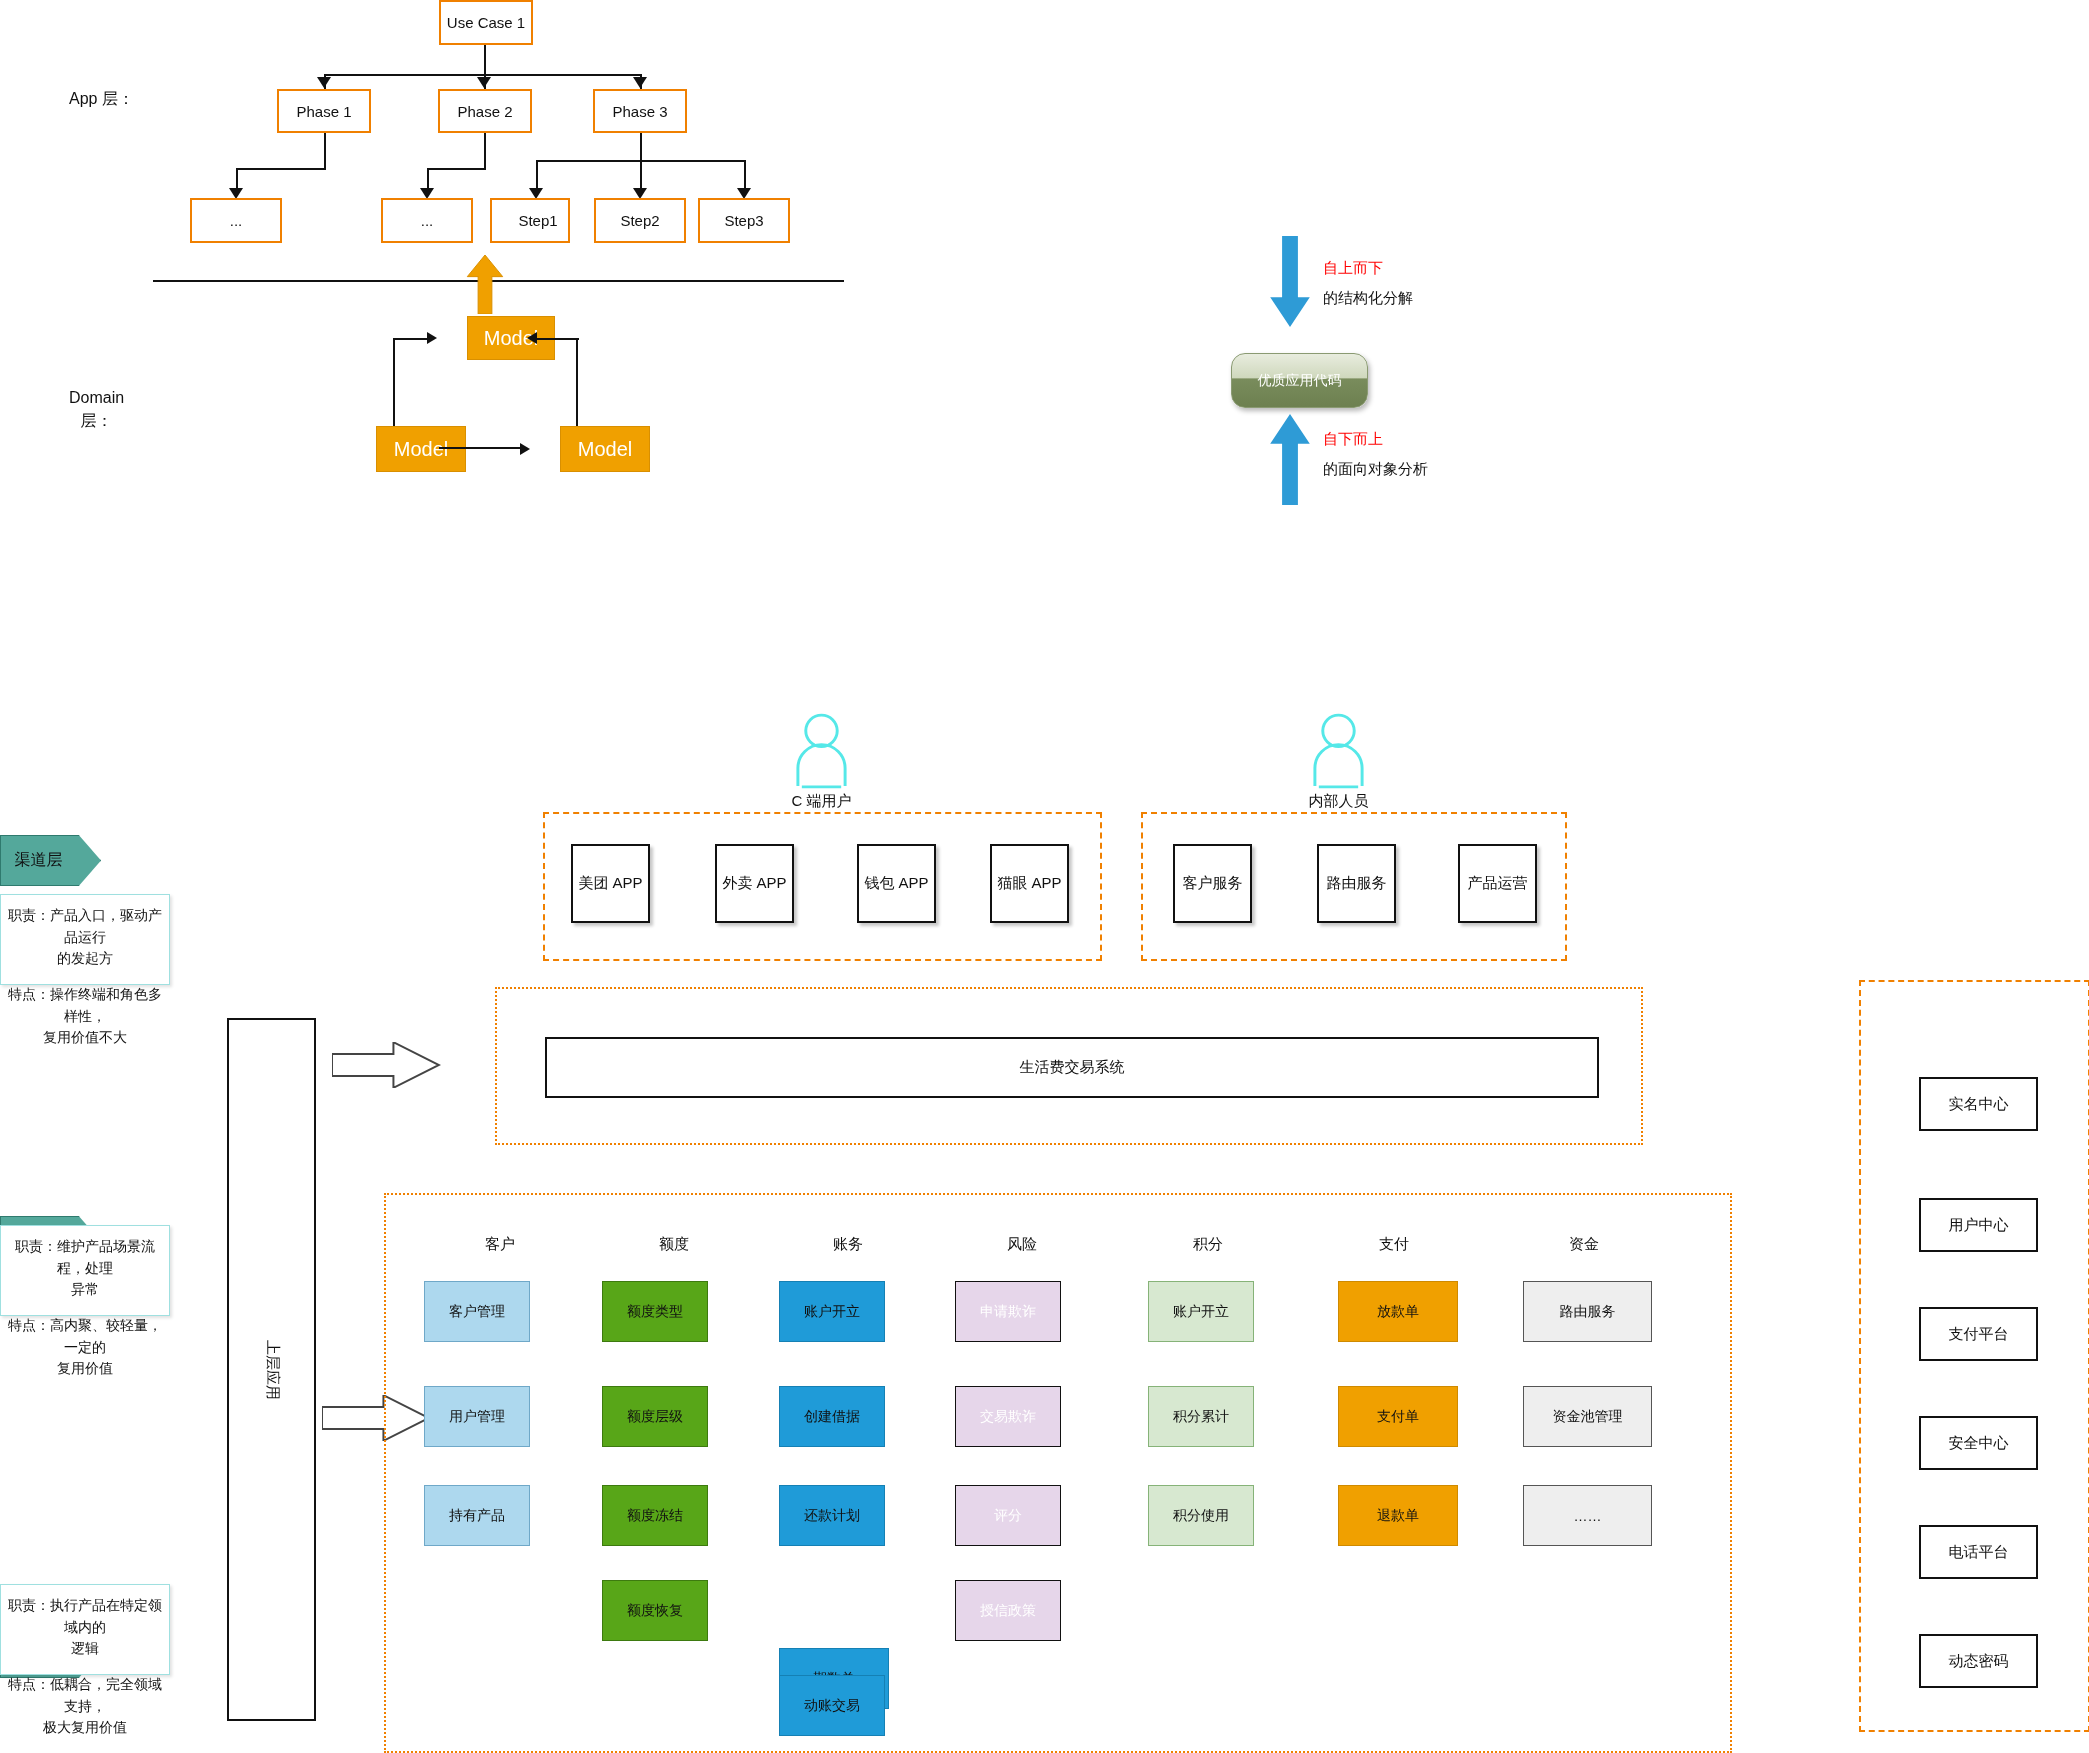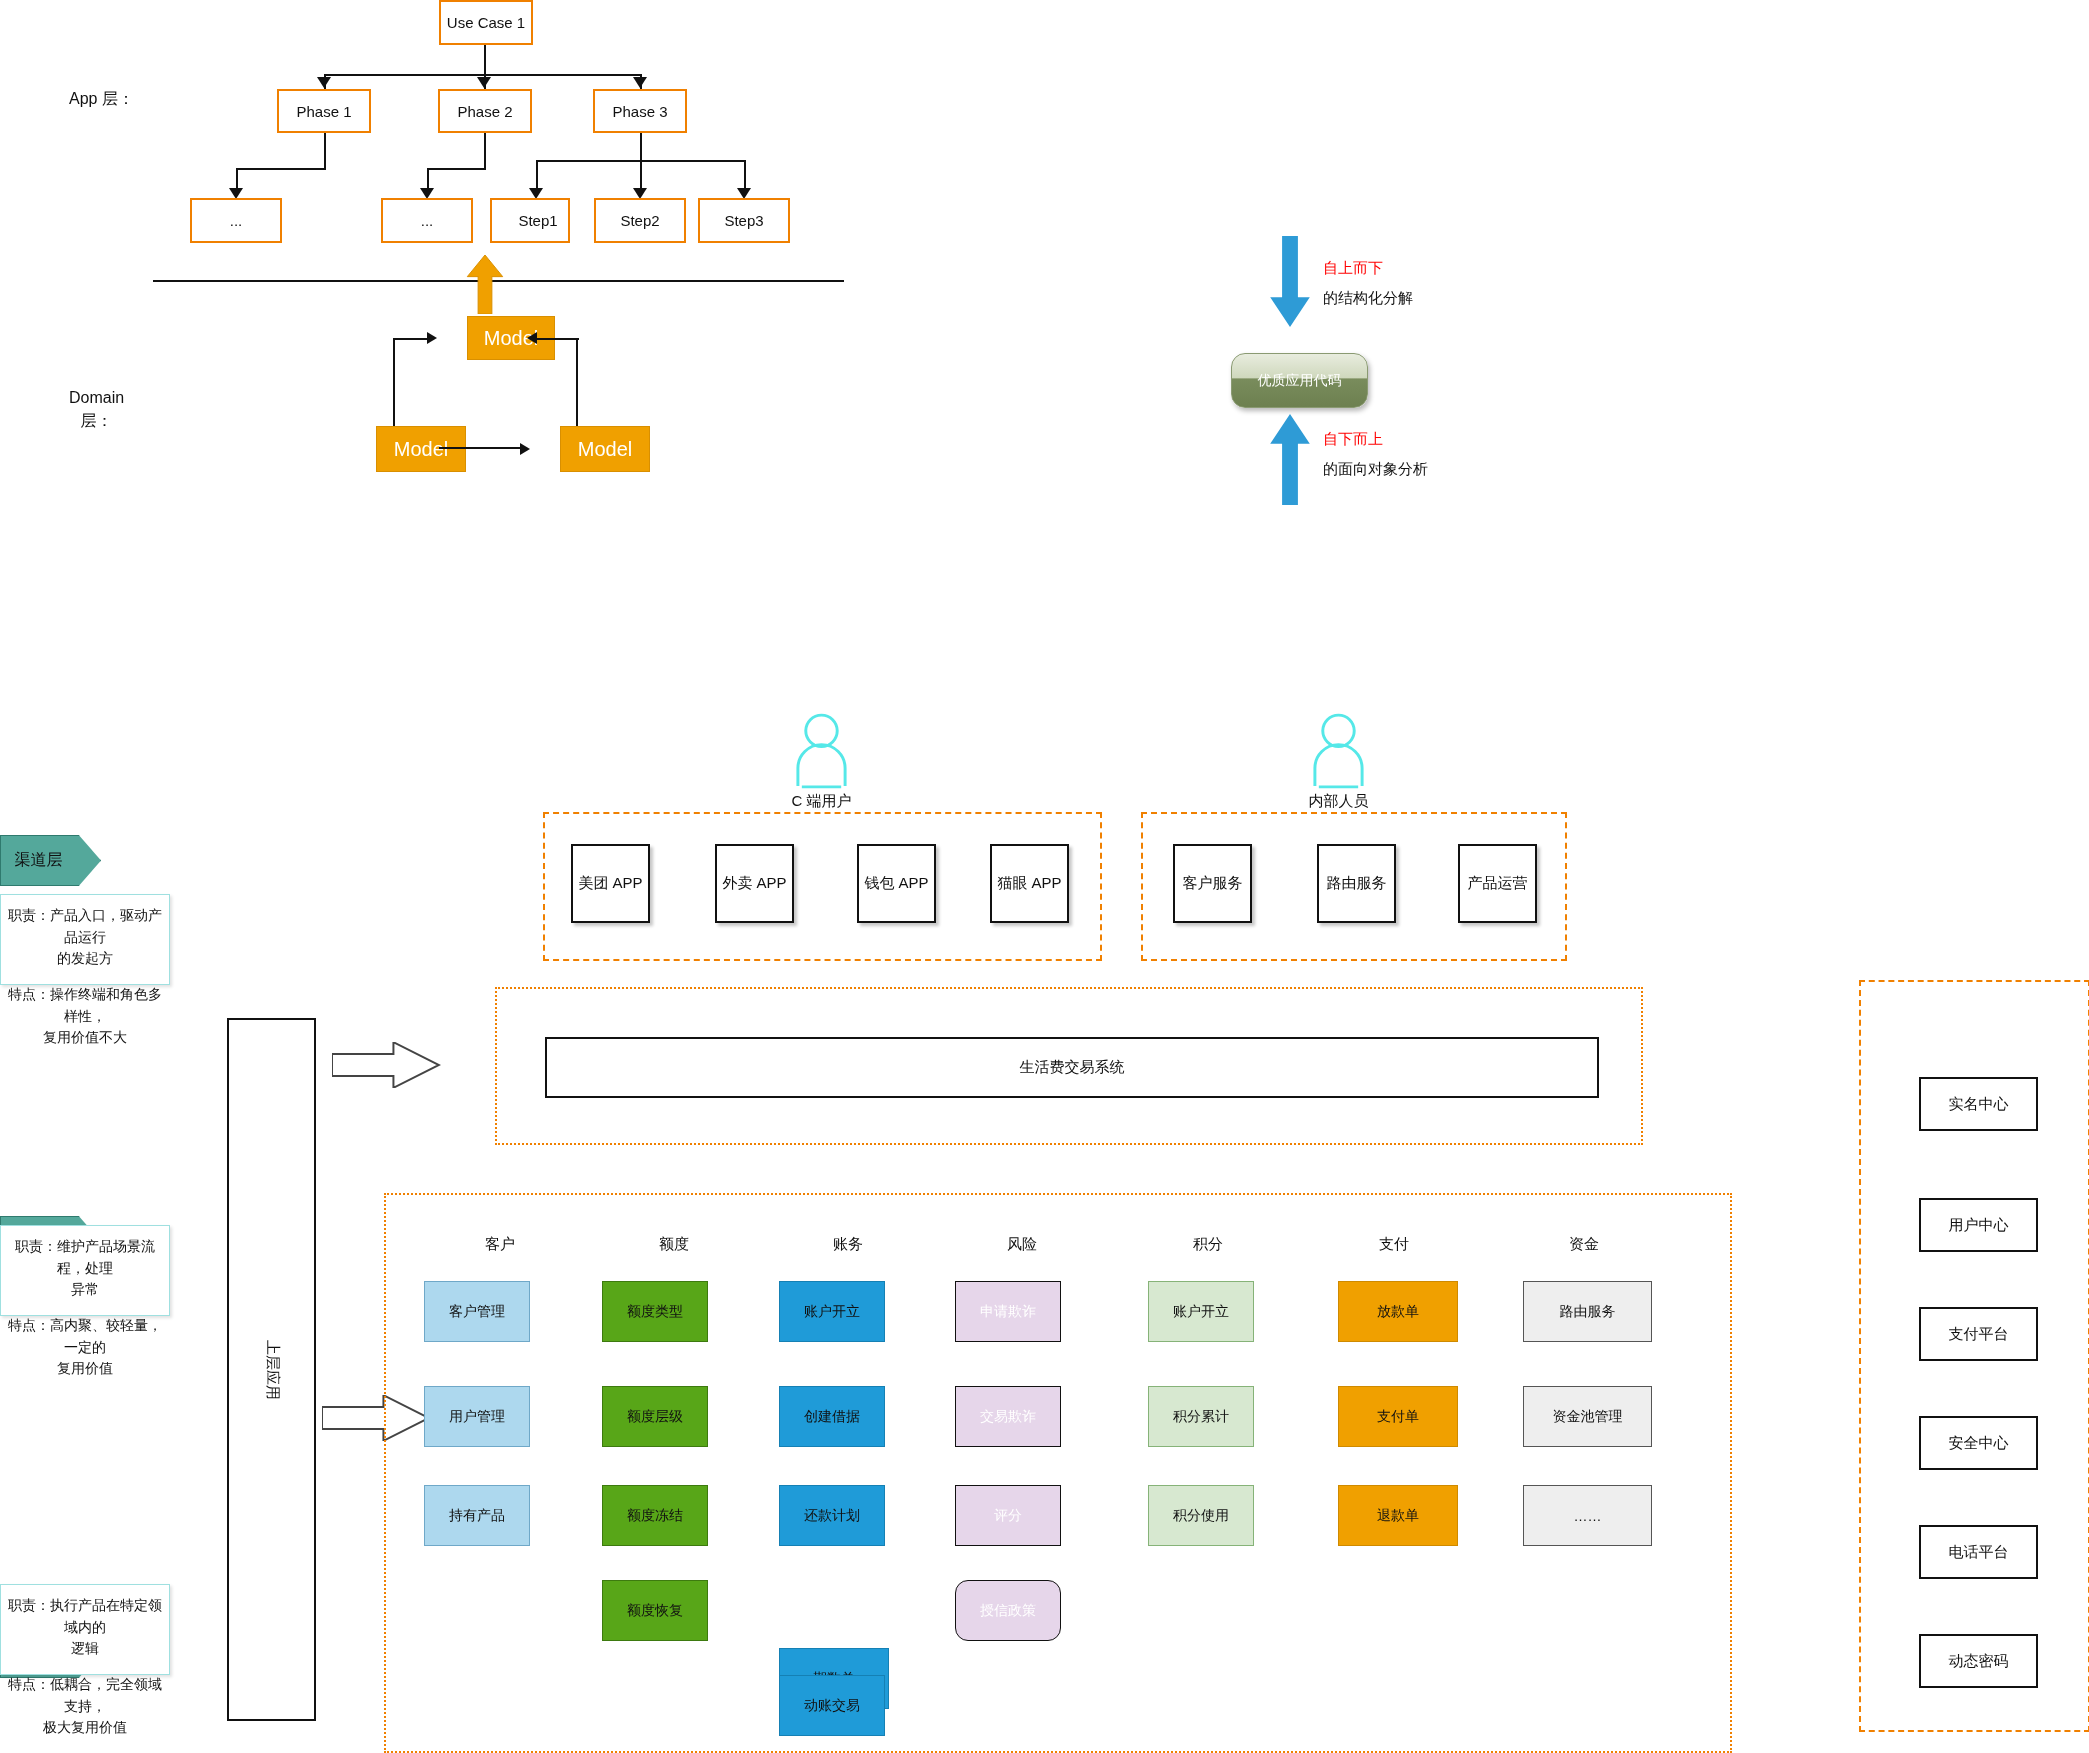--- a/index.html
+++ b/index.html
@@ -294,21 +294,21 @@
 
 <div class="abs cell c-acct ctr" style="left:779px;top:1281px;width:106px;height:61px;">账户开立</div>
 <div class="abs cell c-acct ctr" style="left:779px;top:1386px;width:106px;height:61px;">创建借据</div>
 <div class="abs cell c-acct ctr" style="left:779px;top:1485px;width:106px;height:61px;">还款计划</div>
 <div class="abs cell c-acct ctr" style="left:779px;top:1648px;width:110px;height:61px;">期数单</div>
 <div class="abs cell c-acct ctr" style="left:779px;top:1675px;width:106px;height:61px;">动账交易</div>
 
 <div class="abs cell c-risk ctr" style="left:955px;top:1281px;width:106px;height:61px;">申请欺诈</div>
 <div class="abs cell c-risk ctr" style="left:955px;top:1386px;width:106px;height:61px;">交易欺诈</div>
 <div class="abs cell c-risk ctr" style="left:955px;top:1485px;width:106px;height:61px;">评分</div>
-<div class="abs cell c-risk ctr" style="left:955px;top:1580px;width:106px;height:61px;border-radius:13px;">授信政策</div>
+<div class="abs cell c-risk ctr" style="left:955px;top:1580px;width:106px;height:61px;">授信政策</div>
 
 <div class="abs cell c-point ctr" style="left:1148px;top:1281px;width:106px;height:61px;">账户开立</div>
 <div class="abs cell c-point ctr" style="left:1148px;top:1386px;width:106px;height:61px;">积分累计</div>
 <div class="abs cell c-point ctr" style="left:1148px;top:1485px;width:106px;height:61px;">积分使用</div>
 
 <div class="abs cell c-pay ctr" style="left:1338px;top:1281px;width:120px;height:61px;">放款单</div>
 <div class="abs cell c-pay ctr" style="left:1338px;top:1386px;width:120px;height:61px;">支付单</div>
 <div class="abs cell c-pay ctr" style="left:1338px;top:1485px;width:120px;height:61px;">退款单</div>
 
 <div class="abs cell c-fund ctr" style="left:1523px;top:1281px;width:129px;height:61px;">路由服务</div>

